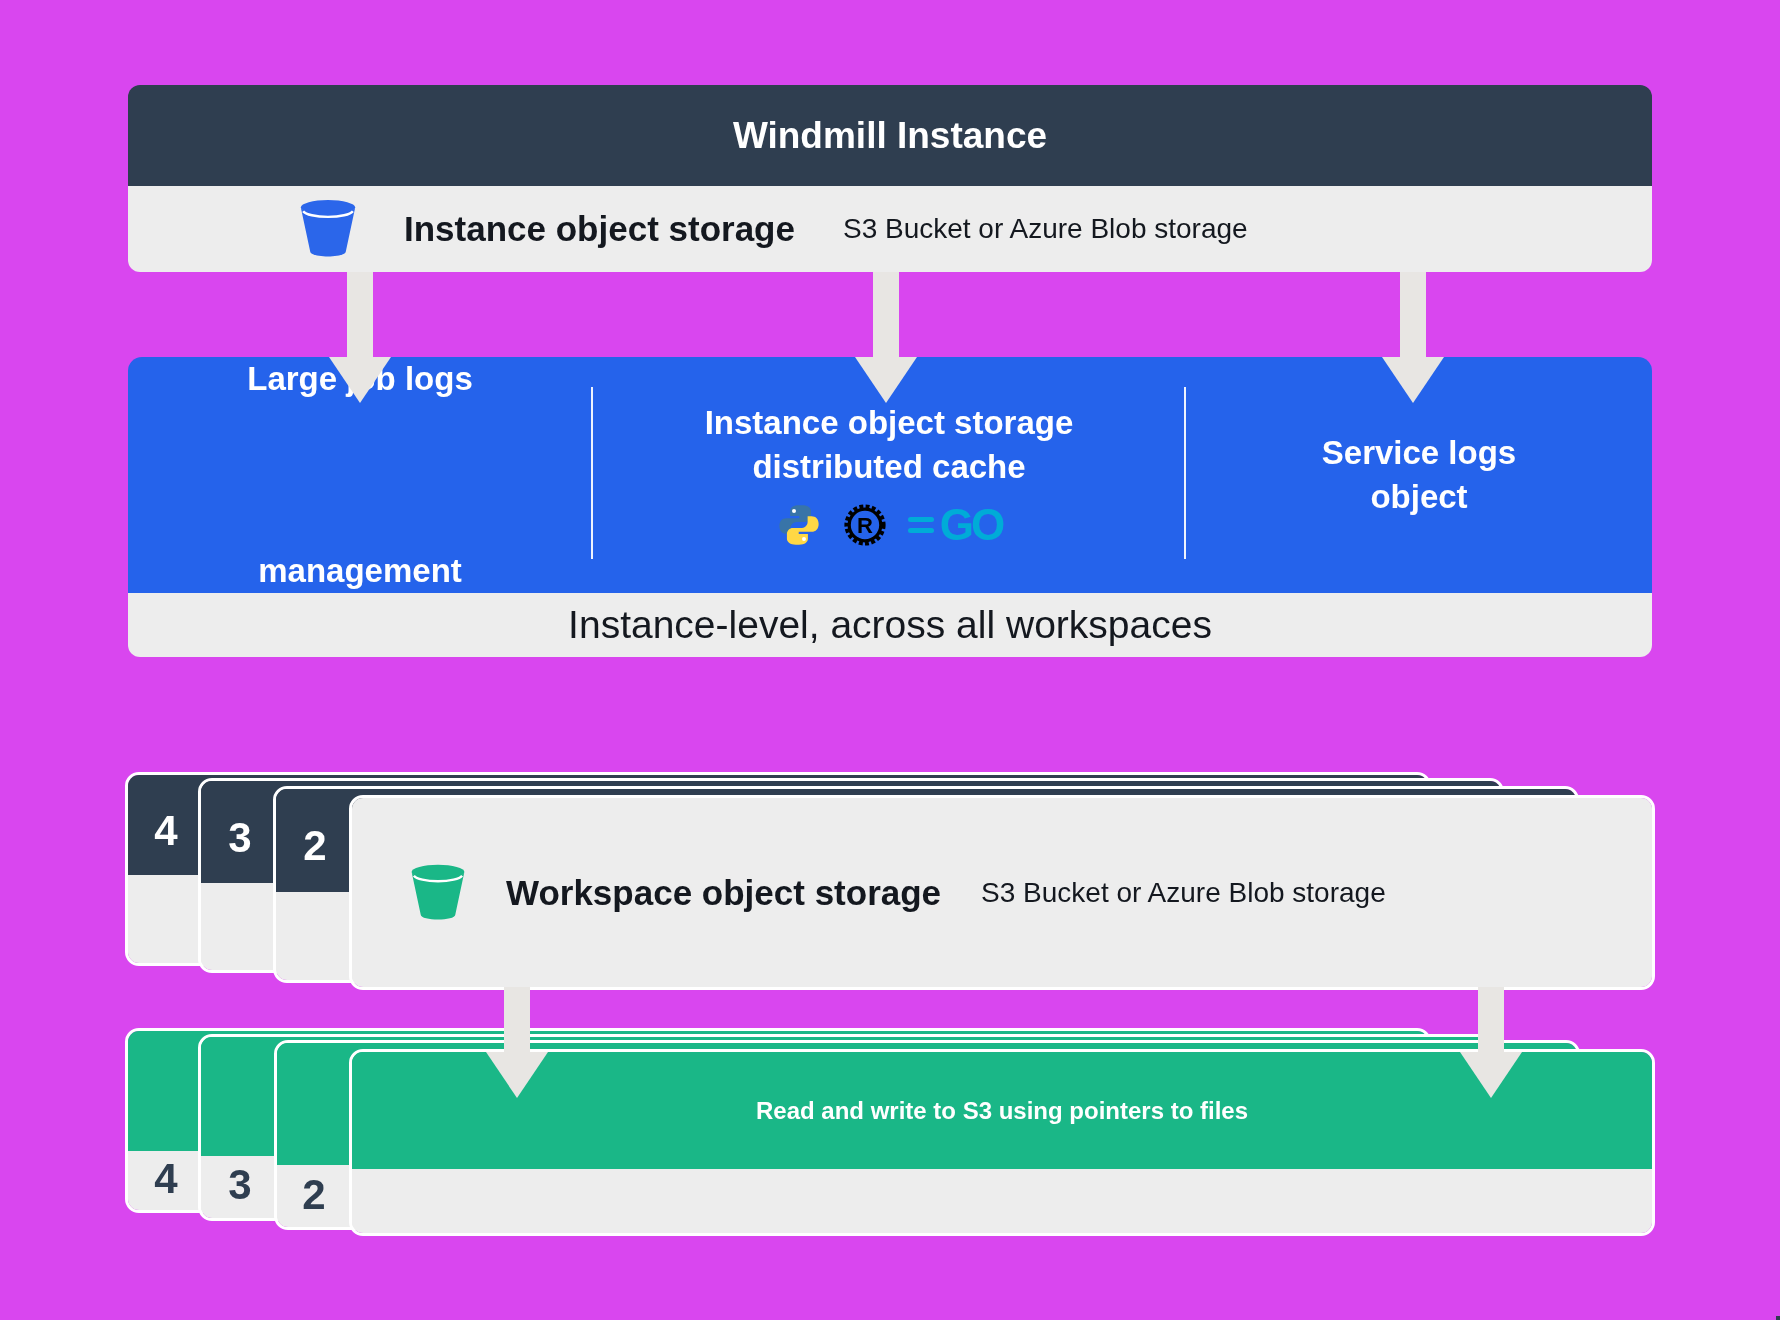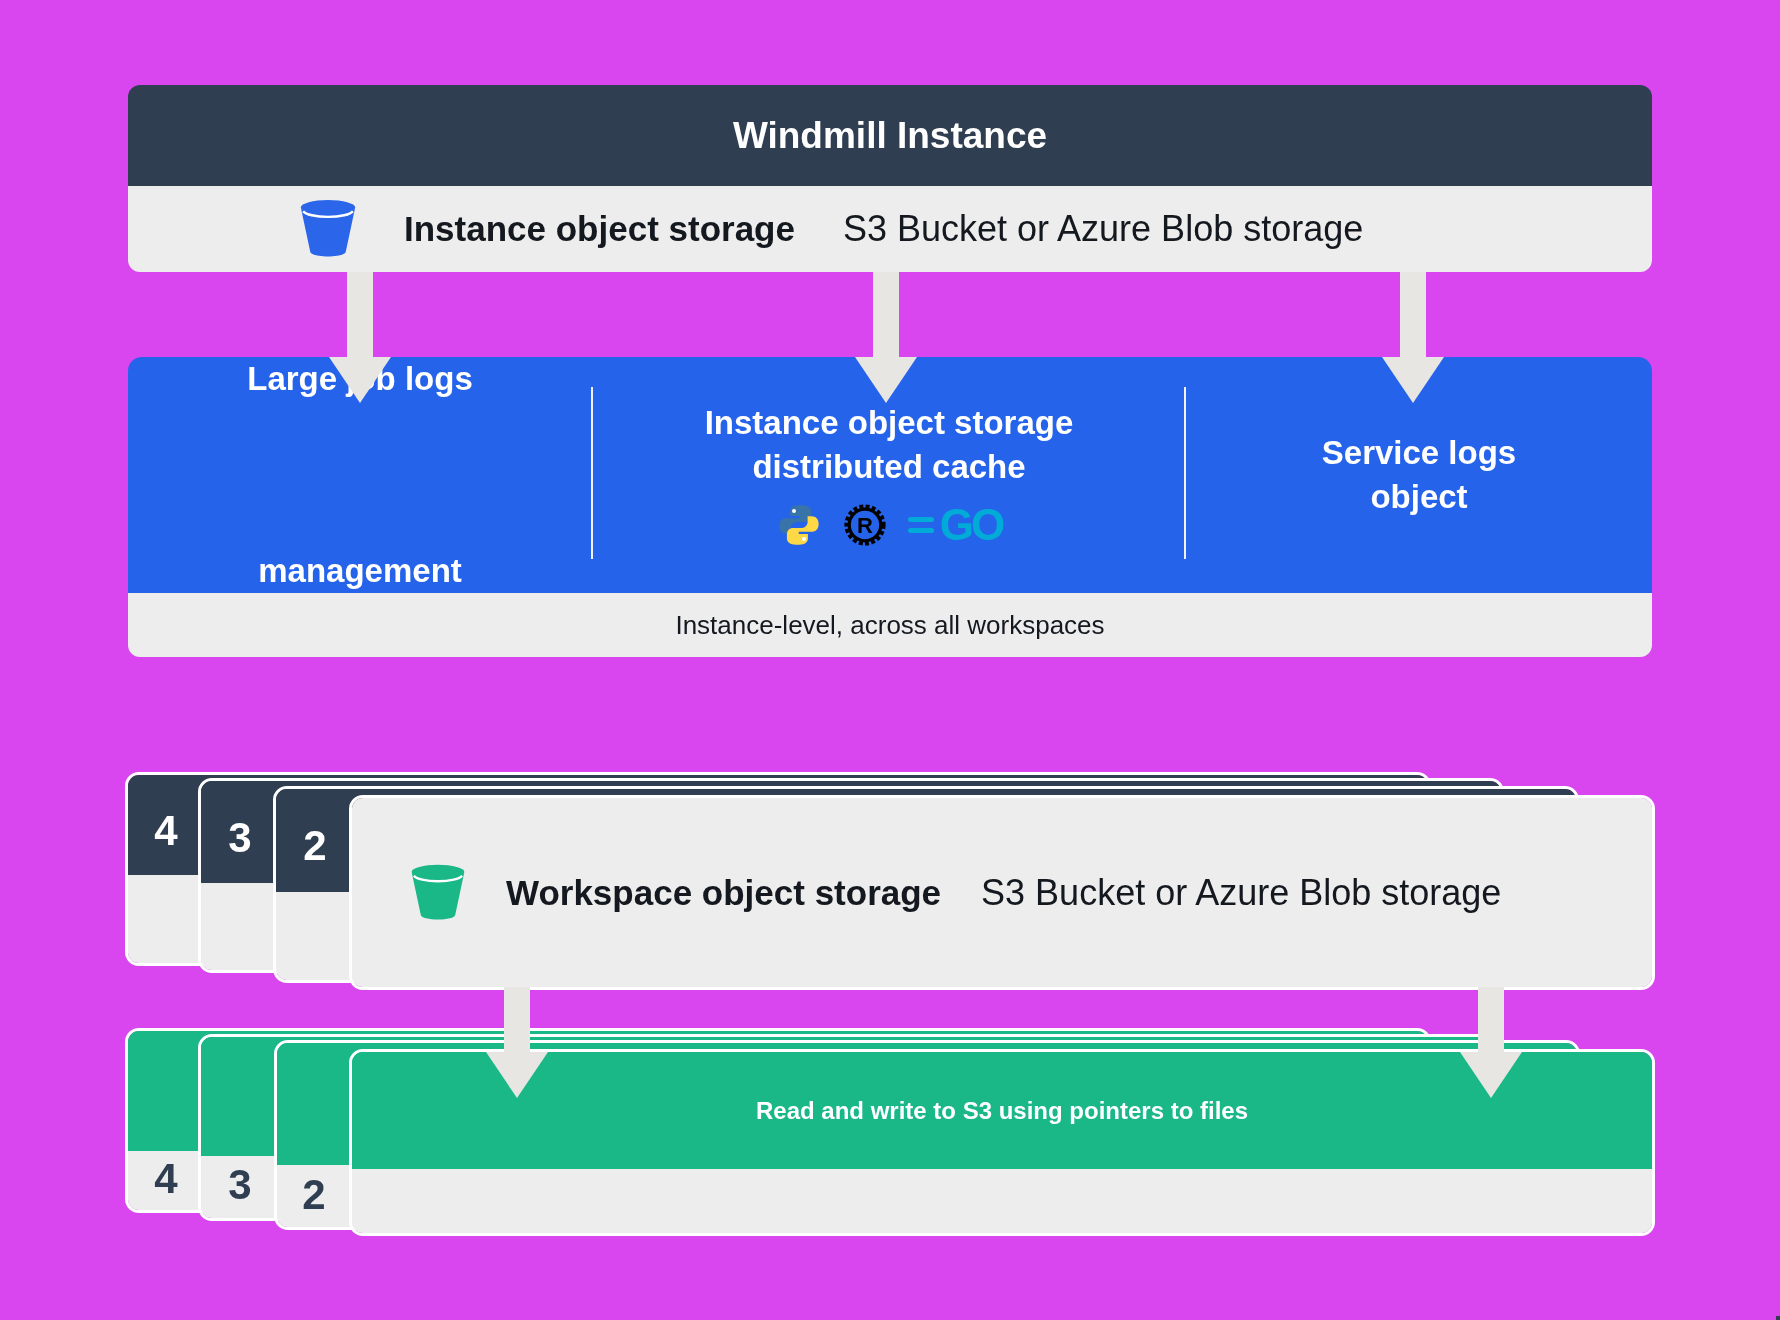--- a/index.html
+++ b/index.html
@@ -10,40 +10,40 @@
   .abs{position:absolute;box-sizing:border-box;}
   .center{display:flex;align-items:center;justify-content:center;}
 
   
   .inst-header{left:128px;top:85px;width:1524px;height:101px;background:var(--navy);
                border-radius:12px 12px 0 0;color:#fff;font-size:37px;font-weight:700;}
   .inst-bucket-bar{left:128px;top:186px;width:1524px;height:86px;background:var(--graybar);
                    border-radius:0 0 12px 12px;display:flex;align-items:center;padding-left:170px;}
   .bucket-svg{flex:0 0 auto;}
   .bucket-label{font-size:35px;font-weight:700;margin-left:46px;}
-  .bucket-detail{font-size:36px;font-weight:400;margin-left:48px;}
+  .bucket-detail{font-size:28px;font-weight:400;margin-left:48px;}
 
   .blue-box{left:128px;top:357px;width:1524px;height:236px;background:var(--blue);
             border-radius:14px 14px 0 0;color:#fff;}
   .blue-col{position:absolute;top:0;height:100%;display:flex;flex-direction:column;
             align-items:center;justify-content:center;text-align:center;
             font-size:33px;font-weight:700;line-height:1.32;}
   .col1{left:0;width:464px;justify-content:space-between;}
   .col2{left:464px;width:594px;}
   .col3{left:1058px;width:466px;}
   .vdiv{position:absolute;top:30px;height:172px;width:2px;background:rgba(255,255,255,.92);}
   .vdiv1{left:463px;} .vdiv2{left:1056px;}
   .lang-icons{display:flex;align-items:center;gap:20px;margin-top:12px;height:48px;}
   .go-wrap{display:flex;align-items:center;gap:6px;color:var(--go);}
   .go-lines{display:flex;flex-direction:column;gap:6px;}
   .go-lines i{display:block;width:26px;height:5px;background:var(--go);border-radius:3px;}
   .go-text{font-size:44px;font-weight:800;letter-spacing:-3px;line-height:1;}
 
   .inst-footer{left:128px;top:593px;width:1524px;height:64px;background:var(--graybar);
-               border-radius:0 0 12px 12px;font-size:26px;color:var(--text);}
+               border-radius:0 0 12px 12px;font-size:39px;color:var(--text);}
 
   
   .stem{background:var(--arrow);width:26px;}
   .head{width:0;height:0;border-left:31px solid transparent;border-right:31px solid transparent;
         border-top:46px solid var(--arrow);z-index:6;}
   .stem{z-index:6;}
 
   
   .card{border:3px solid #fff;border-radius:14px;overflow:hidden;}
   .card .hd{width:100%;}

